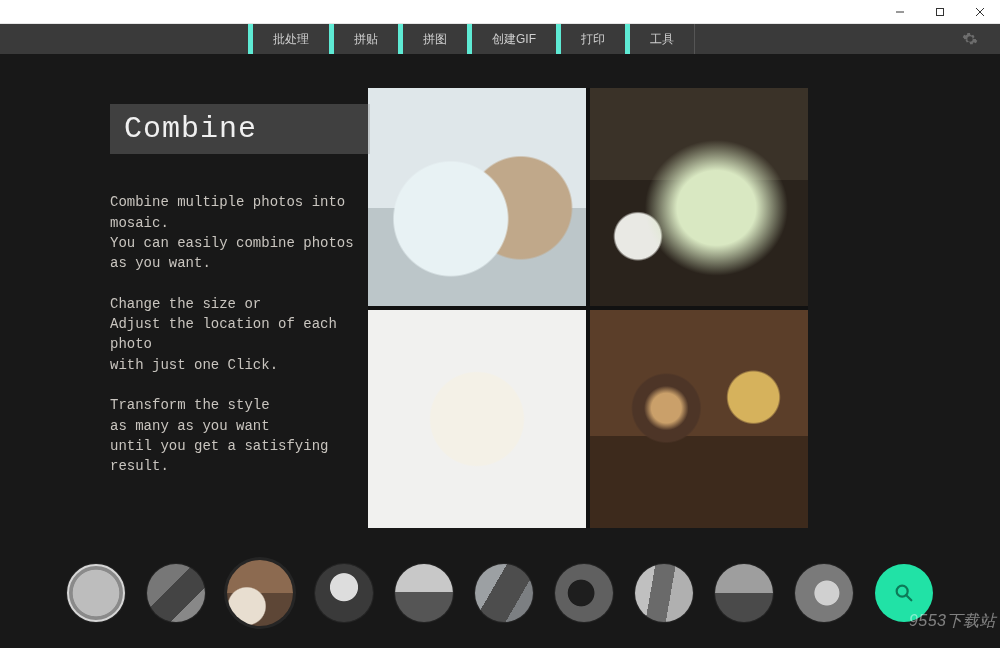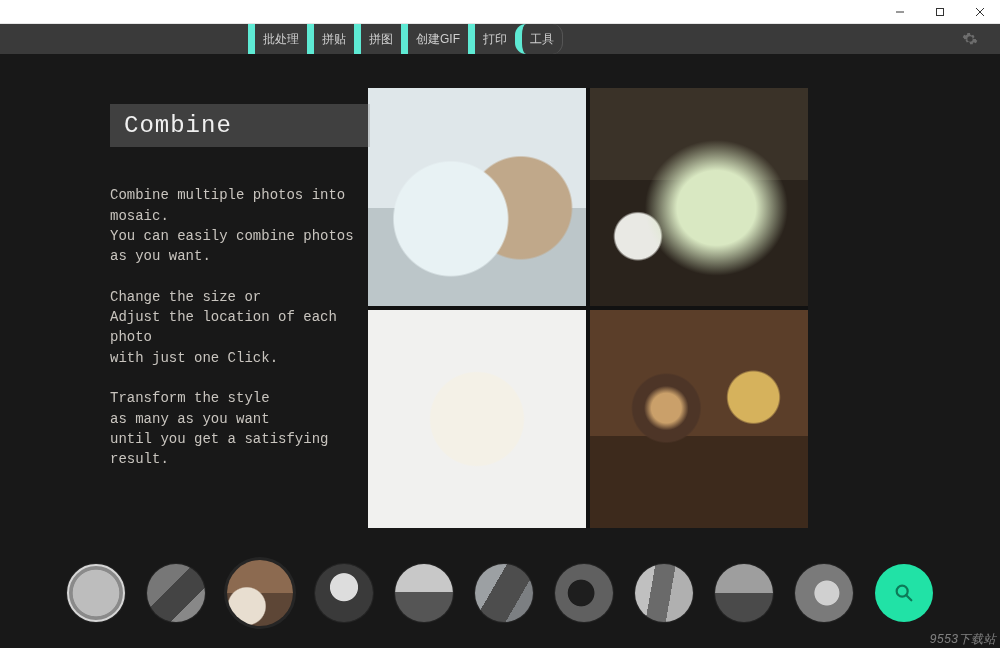--- a/index.html
+++ b/index.html
@@ -29,25 +29,25 @@
     display: flex;
     align-items: center;
     padding: 0 18px;
     color: #cfcfcf;
     font-family: "Microsoft YaHei","SimSun",sans-serif;
     font-size: 12px;
   }
   .toolbar .logo-space { width: 230px; }
   .toolbar .menu { display: flex; align-items: center; }
   .toolbar .menu-item {
-    padding: 0 8px;
+    padding: 0 20px;
     line-height: 30px;
-    border-left: 7px solid #5eead4;
-  }
-  .toolbar .menu-item:last-child { border-right: 1px solid #555; border-radius: 11px; }
+    border-left: 5px solid #5eead4;
+  }
+  .toolbar .menu-item:last-child { border-right: 1px solid #555; }
   .toolbar .spacer { flex: 1; }
   .gear { color: #6d6d6d; padding: 0 4px; }
   .gear svg { width: 16px; height: 16px; display:block; }
 
   
   .app-body {
     height: calc(648px - 24px - 30px);
     background: #181818;
     position: relative;
     display: flex;
@@ -61,21 +61,21 @@
     gap: 20px;
   }
   .left-panel { width: 260px; flex-shrink: 0; }
   .title-box {
     background: rgba(140,140,140,0.35);
     padding: 8px 14px;
     width: 260px;
     position: relative;
     z-index: 2;
     color: #f0f0f0;
-    font-size: 24px;
+    font-size: 30px;
     font-family: "Courier New", monospace;
     letter-spacing: 1px;
   }
   .desc {
     margin-top: 18px;
     color: #c9c5bf;
     font-size: 14px;
     font-family: "Courier New", monospace;
     line-height: 1.45;
     white-space: pre-line;
@@ -166,24 +166,24 @@
     width: 58px; height: 58px;
     border-radius: 50%;
     background: #21e2a6;
     display: flex; align-items:center; justify-content:center;
   }
   .search-btn svg { width: 22px; height: 22px; }
 
   
   .watermark {
     position: absolute;
-    right: 4px; bottom: 0;
+    right: 4px; bottom: 16px;
     color: rgba(255,255,255,0.45);
     font-family: Arial, sans-serif;
-    font-size: 12px;
+    font-size: 16px;
     font-style: italic;
     letter-spacing: 0.5px;
     pointer-events: none;
   }
 </style>
 </head>
 <body>
 
 <div class="titlebar">
   <div class="win-btn">

